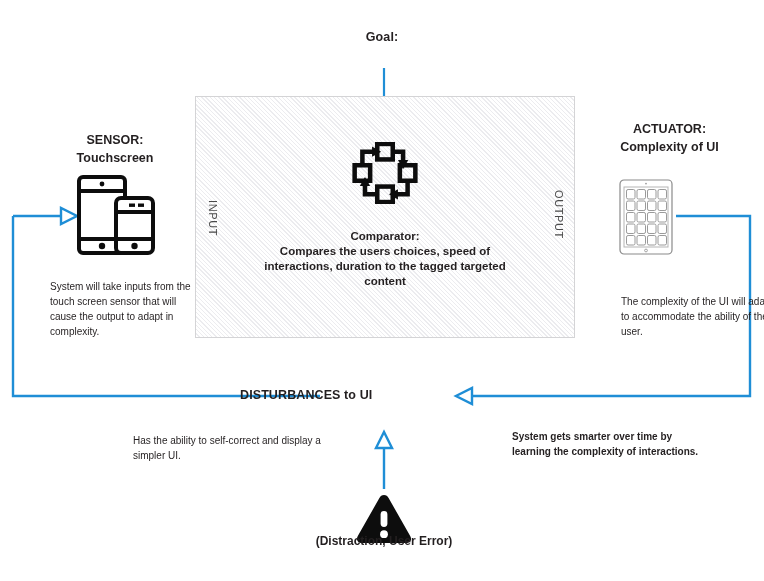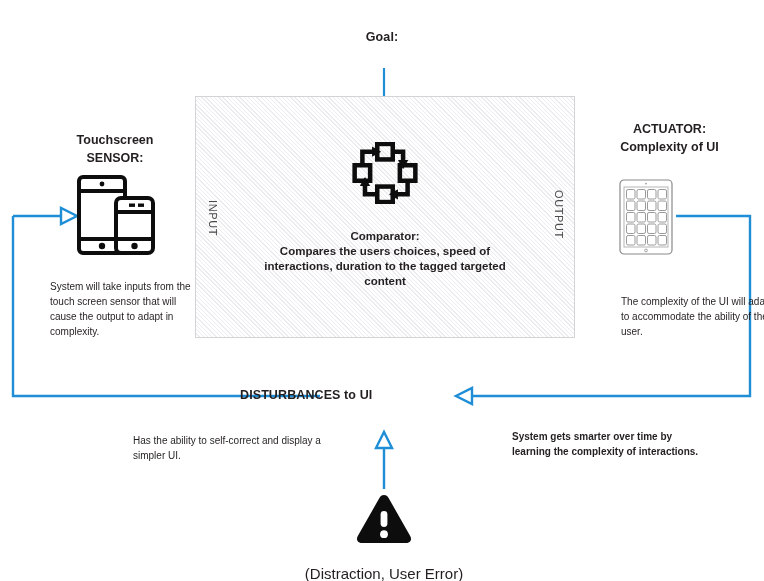--- a/index.html
+++ b/index.html
@@ -111,25 +111,25 @@
     position: absolute;
     left: 240px; top: 388px;
     width: 280px;
     text-align: left;
     font-size: 12.5px;
     font-weight: bold;
     letter-spacing: .1px;
   }
   .disturb-caption {
     position: absolute;
-    left: 284px; top: 565px;
+    left: 284px; top: 534px;
     width: 200px;
     text-align: center;
-    font-size: 15px;
-    font-weight: normal;
+    font-size: 12px;
+    font-weight: bold;
   }
 </style>
 </head>
 <body>
 
 <div class="canvas">
 
   <svg class="wires" viewBox="0 0 764 581" xmlns="http://www.w3.org/2000/svg">
 
     <g>
@@ -187,22 +187,22 @@
       </g>
     </svg>
   </div>
 
   <div class="comparator-text">
     <div>Comparator:</div>
     <div>Compares the users choices, speed of interactions, duration to the tagged targeted content</div>
   </div>
 
   <div class="txt side-title sensor-title">
+    <div>SENSOR:</div>
     <div>Touchscreen</div>
-    <div>SENSOR:</div>
   </div>
 
   <div class="icon icon-devices">
     <svg viewBox="0 0 80 82" width="80" height="82" xmlns="http://www.w3.org/2000/svg">
 
       <g fill="none" stroke="#0d0d0d" stroke-width="4">
         <rect x="3" y="3" width="46" height="76" rx="4"></rect>
         <line x1="3" y1="17" x2="49" y2="17"></line>
         <line x1="3" y1="65" x2="49" y2="65"></line>
       </g>

